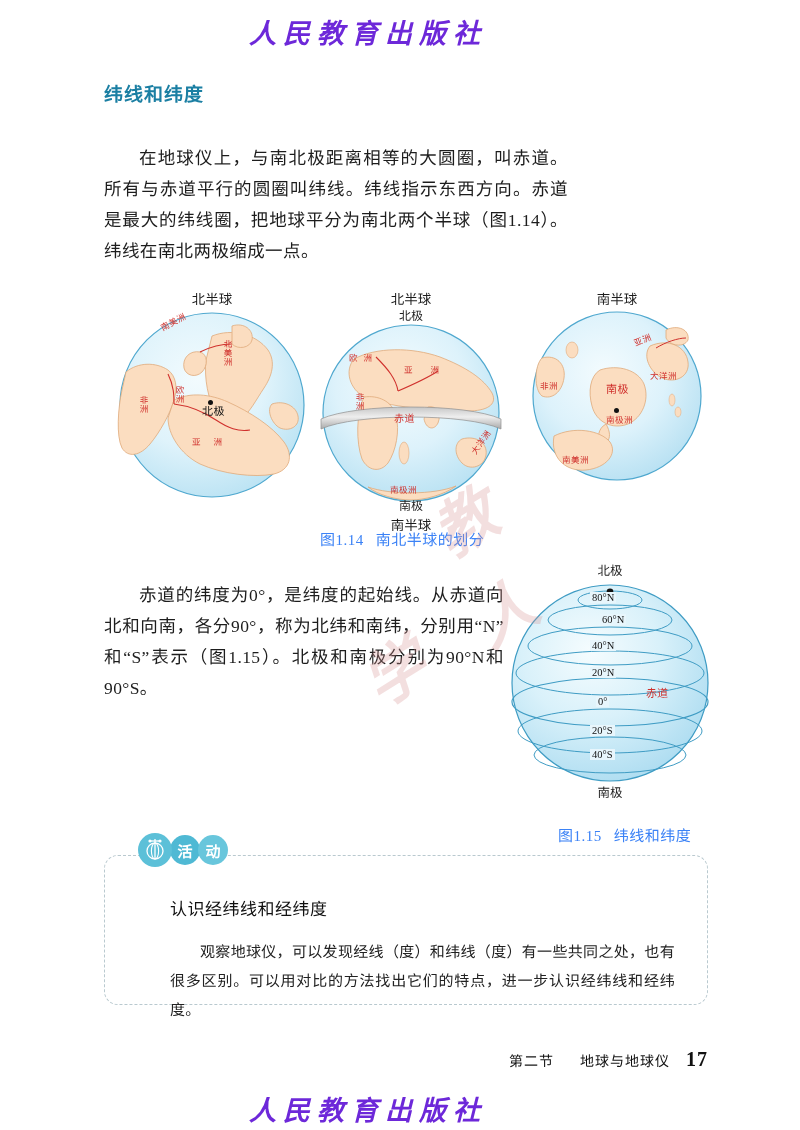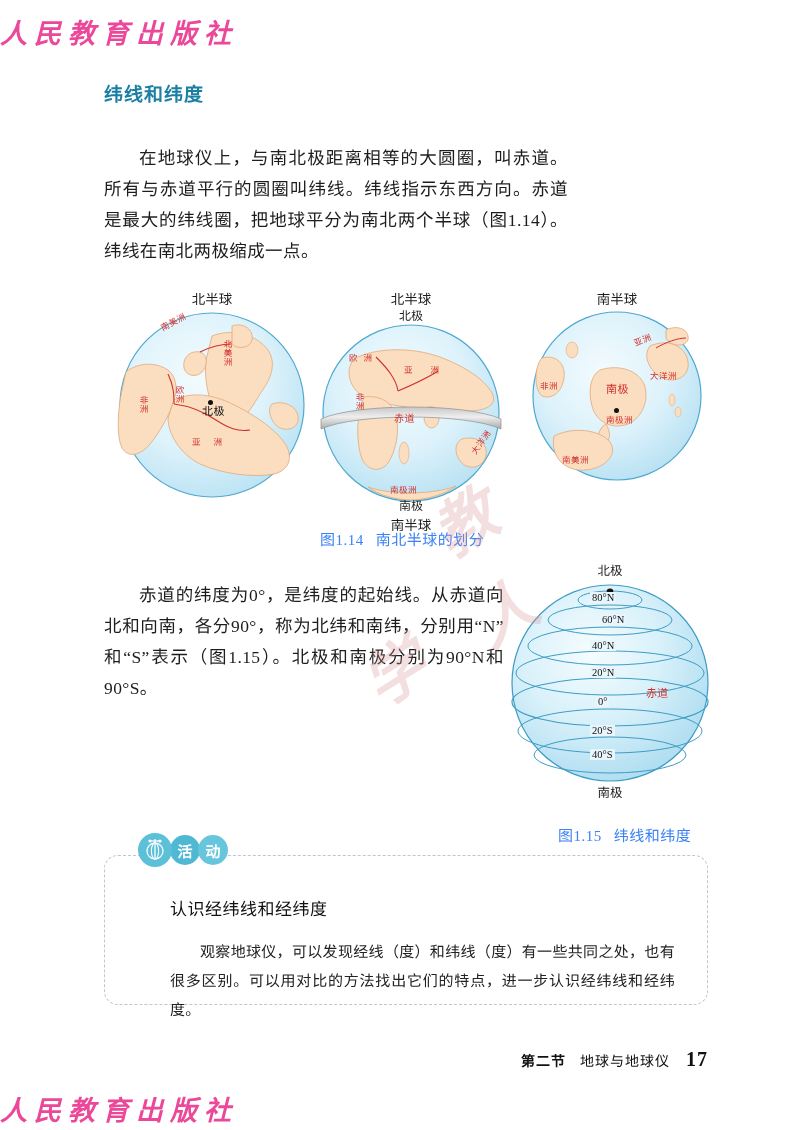--- a/index.html
+++ b/index.html
@@ -9,24 +9,24 @@
     background:#ffffff;
     font-family:"Liberation Serif","DejaVu Serif",serif;
     color:#1a1a1a;
     position:relative;
     overflow:hidden;
   }
   .page{position:relative;width:800px;height:1130px;}
 
   
   .pub-logo{
-    position:absolute;left:0;width:736px;text-align:left;
+    position:absolute;left:0;width:736px;text-align:center;
     font-family:"Liberation Serif","DejaVu Serif",serif;
     font-style:italic;font-weight:700;
-    color:#ec4899;
+    color:#6d28d9;
     letter-spacing:7px;
     white-space:nowrap;
     user-select:none;
   }
   .pub-logo.top{top:12px;font-size:27px;}
   .pub-logo.bottom{top:1089px;font-size:27px;}
 
   
   .sec-title{
     position:absolute;left:104px;top:79px;
@@ -131,21 +131,21 @@
     font-size:15px;line-height:29px;color:#222;
     text-align:justify;text-indent:2em;letter-spacing:.3px;
   }
 
   
   .footer{
     position:absolute;right:92px;top:1048px;
     font-size:14px;color:#111;white-space:nowrap;
     letter-spacing:1px;
   }
-  .footer .fsec{margin-right:14px;font-weight:bold;}
+  .footer .fsec{margin-right:26px;}
   .footer .fchap{margin-right:16px;}
   .footer .fpage{font-weight:700;font-size:20px;}
 
   
   .wm{
     position:absolute;pointer-events:none;user-select:none;
     color:rgba(214,150,150,.30);
     font-family:"Liberation Serif",serif;font-style:italic;font-weight:700;
     font-size:62px;letter-spacing:16px;white-space:nowrap;
     transform:rotate(-32deg);

